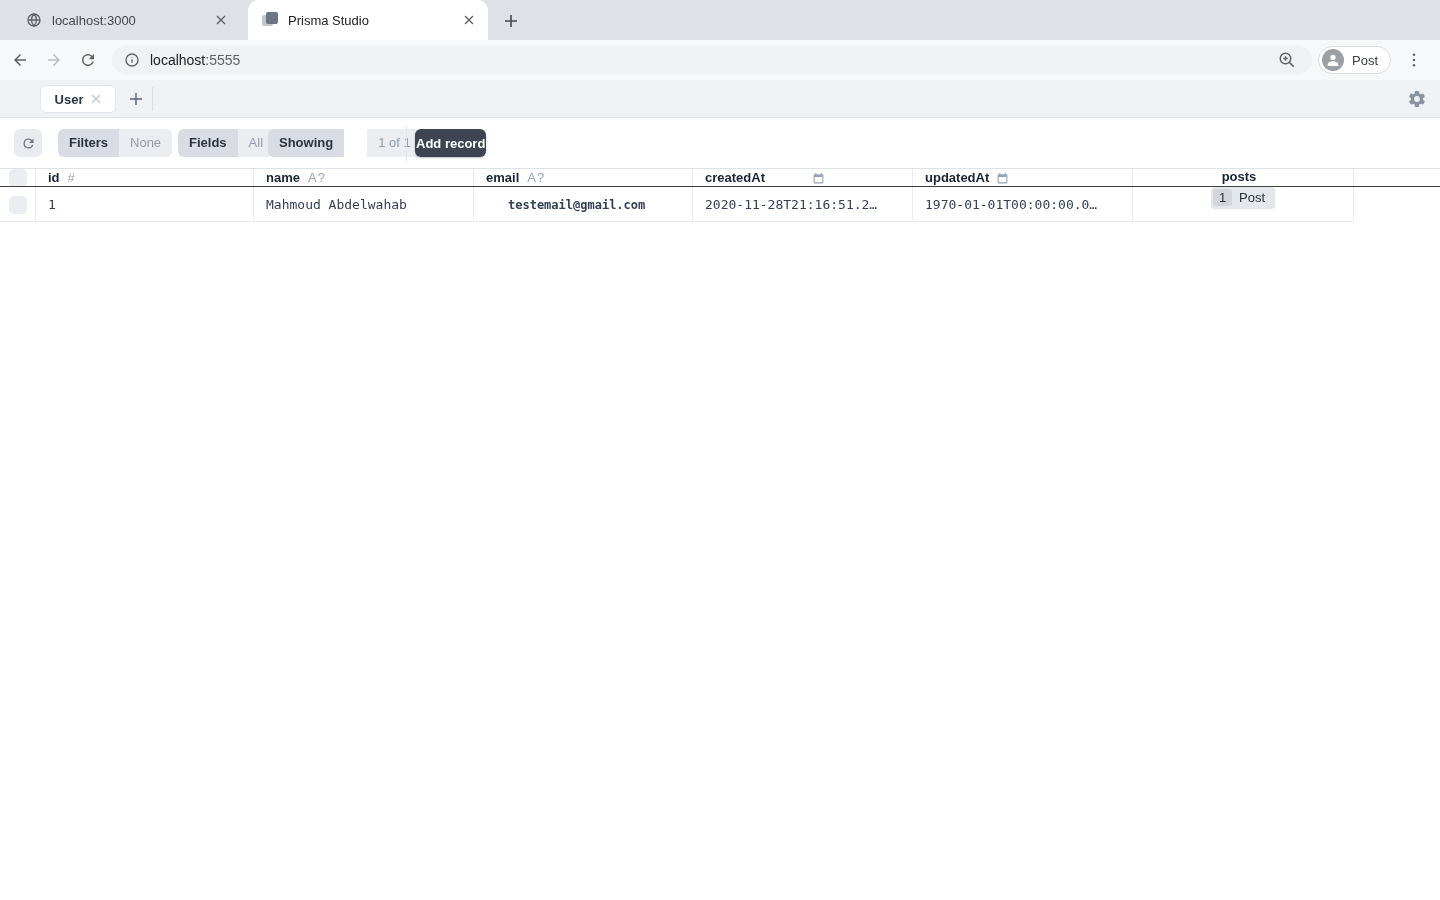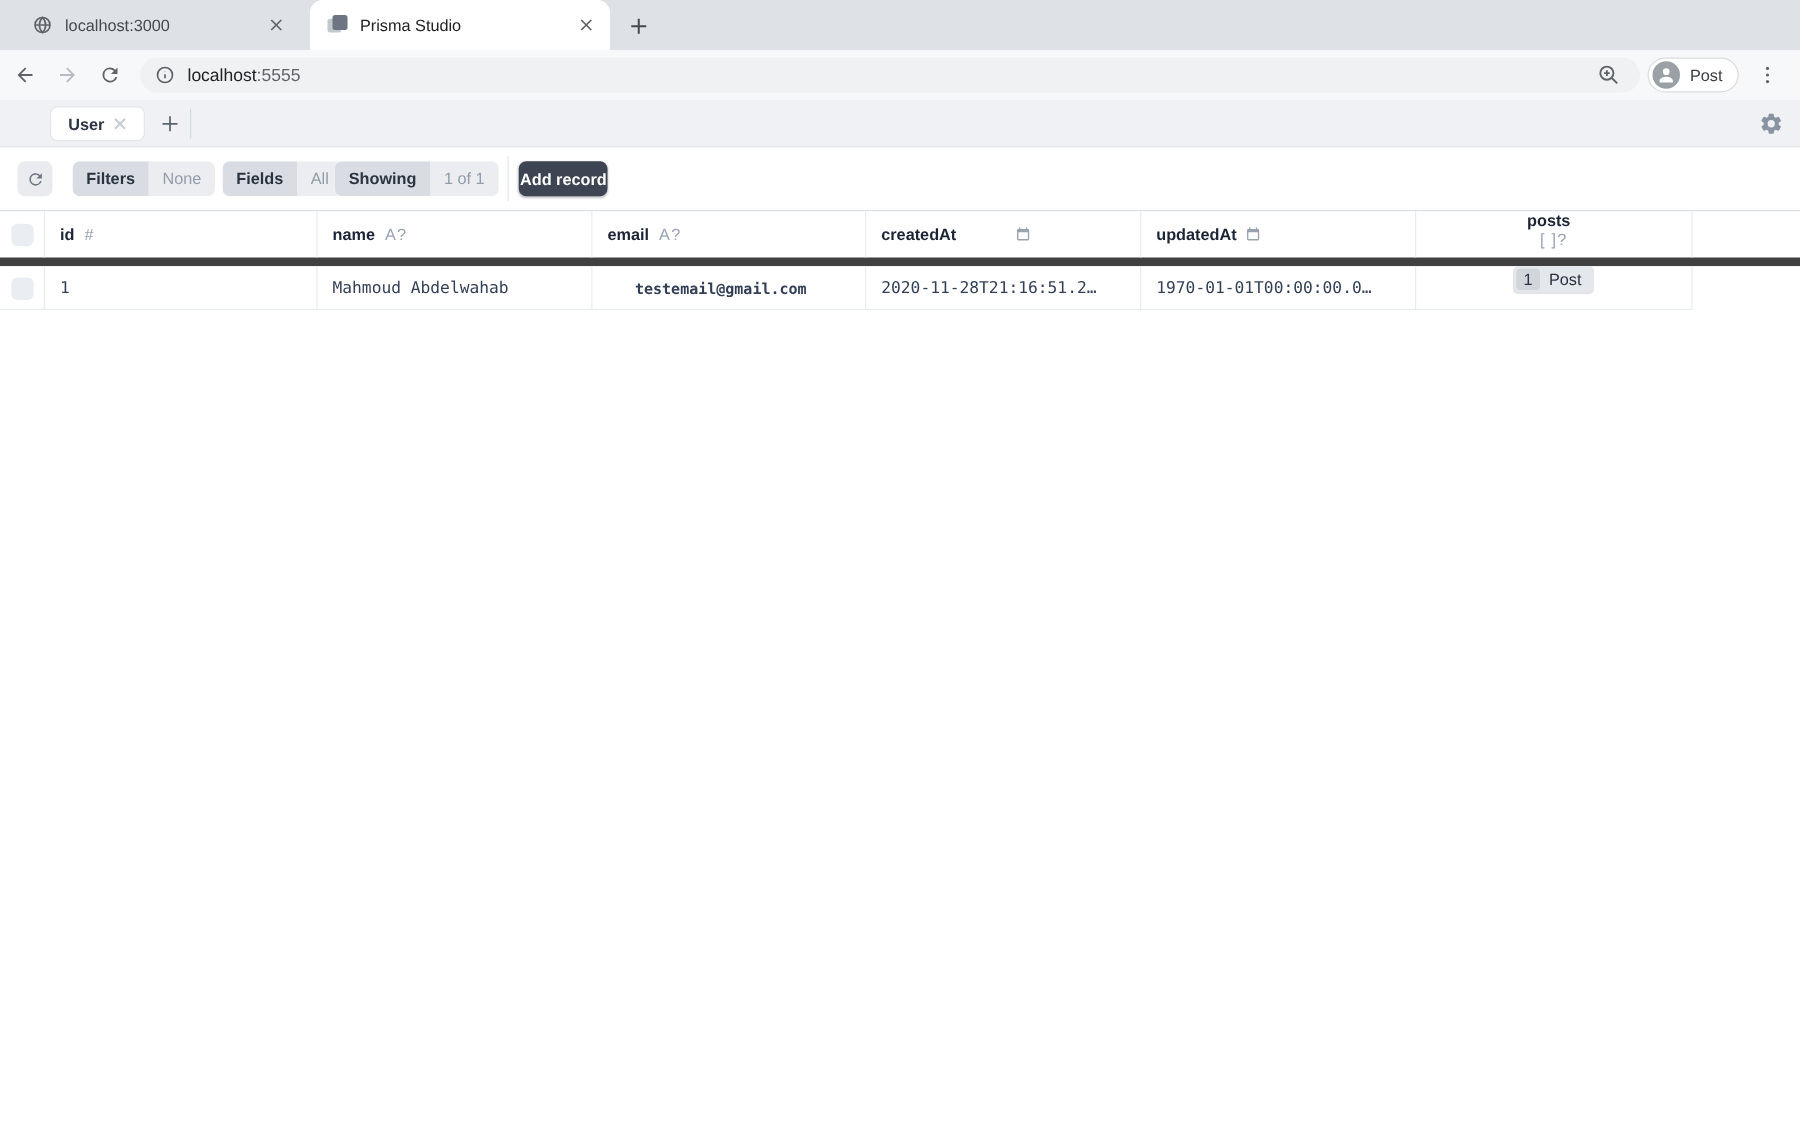--- a/index.html
+++ b/index.html
@@ -49,27 +49,27 @@
   .gear-btn { position:absolute; right:13px; top:9px; width:20px; height:20px; color:#8a93a2; }
   .gear-btn svg { width:20px; height:20px; }
 
   
   .actionbar { position:relative; height:50px; background:#fff; display:flex; align-items:center; }
   .refresh-btn { position:absolute; left:14px; top:11px; width:28px; height:28px; background:#e9ebef; border-radius:6px; display:flex; align-items:center; justify-content:center; color:#6e7684; }
   .refresh-btn svg { width:15px; height:15px; }
   .seg { position:absolute; top:11px; height:28px; display:flex; border-radius:6px; overflow:hidden; font-size:13px; line-height:28px; }
   .seg .seg-label { background:#d9dce2; color:#2a3441; font-weight:bold; padding:0 11px; }
   .seg .seg-value { background:#ebedf1; color:#929caa; padding:0 11px; }
-  .seg.filters { left:58px; } .seg.fields { left:178px; } .seg.showing { left:268px; }
+  .seg.filters { left:58px; } .seg.fields { left:178px; } .seg.showing { left:268px;gap:23px; }
   .action-vdiv { position:absolute; left:406px; top:7px; width:1px; height:36px; background:#e4e8ec; }
   .add-record-btn { position:absolute; left:415px; top:11px; height:28px; background:#3e4552; color:#fff; font-size:13px; font-weight:bold; border:none; border-radius:6px; padding:0 1px; box-shadow:0 1px 2px rgba(0,0,0,.25); }
 
   
   .grid { position:relative; }
-  .grid-header { display:flex; height:45px; border-top:1px solid #dde2e8; border-bottom:7px solid #404040; background:#fff; align-items:center; }
+  .grid-header { display:flex; height:19px; border-top:1px solid #dde2e8; border-bottom:1px solid #404040; background:#fff; align-items:center; }
   .grid-row { display:flex; height:35px; align-items:center; background:#fff; }
   .grid-row .row-inner-border { position:absolute; left:0; bottom:0; width:1354px; height:1px; background:#e8ecf1; }
   .col { height:100%; display:flex; align-items:center; border-right:1px solid #e9edf2; padding:0 12px; overflow:hidden; white-space:nowrap; }
   .col.gutter { width:36px; padding:0; justify-content:center; }
   .col.c-id { width:218px; } .col.c-name { width:220px; } .col.c-email { width:219px; }
   .col.c-created { width:220px;gap:40px; } .col.c-updated { width:220px; } .col.c-posts { width:221px;flex-direction:column; }
   .col.filler { flex:1; border-right:none; }
   .hdr-name { font-size:13px; font-weight:bold; color:#1b2434; margin-right:8px; }
   .hdr-hint { font-size:13px; color:#9aa4b3; letter-spacing:1px; }
   .cal-ic { width:13px; height:13px; color:#98a2b0; }

